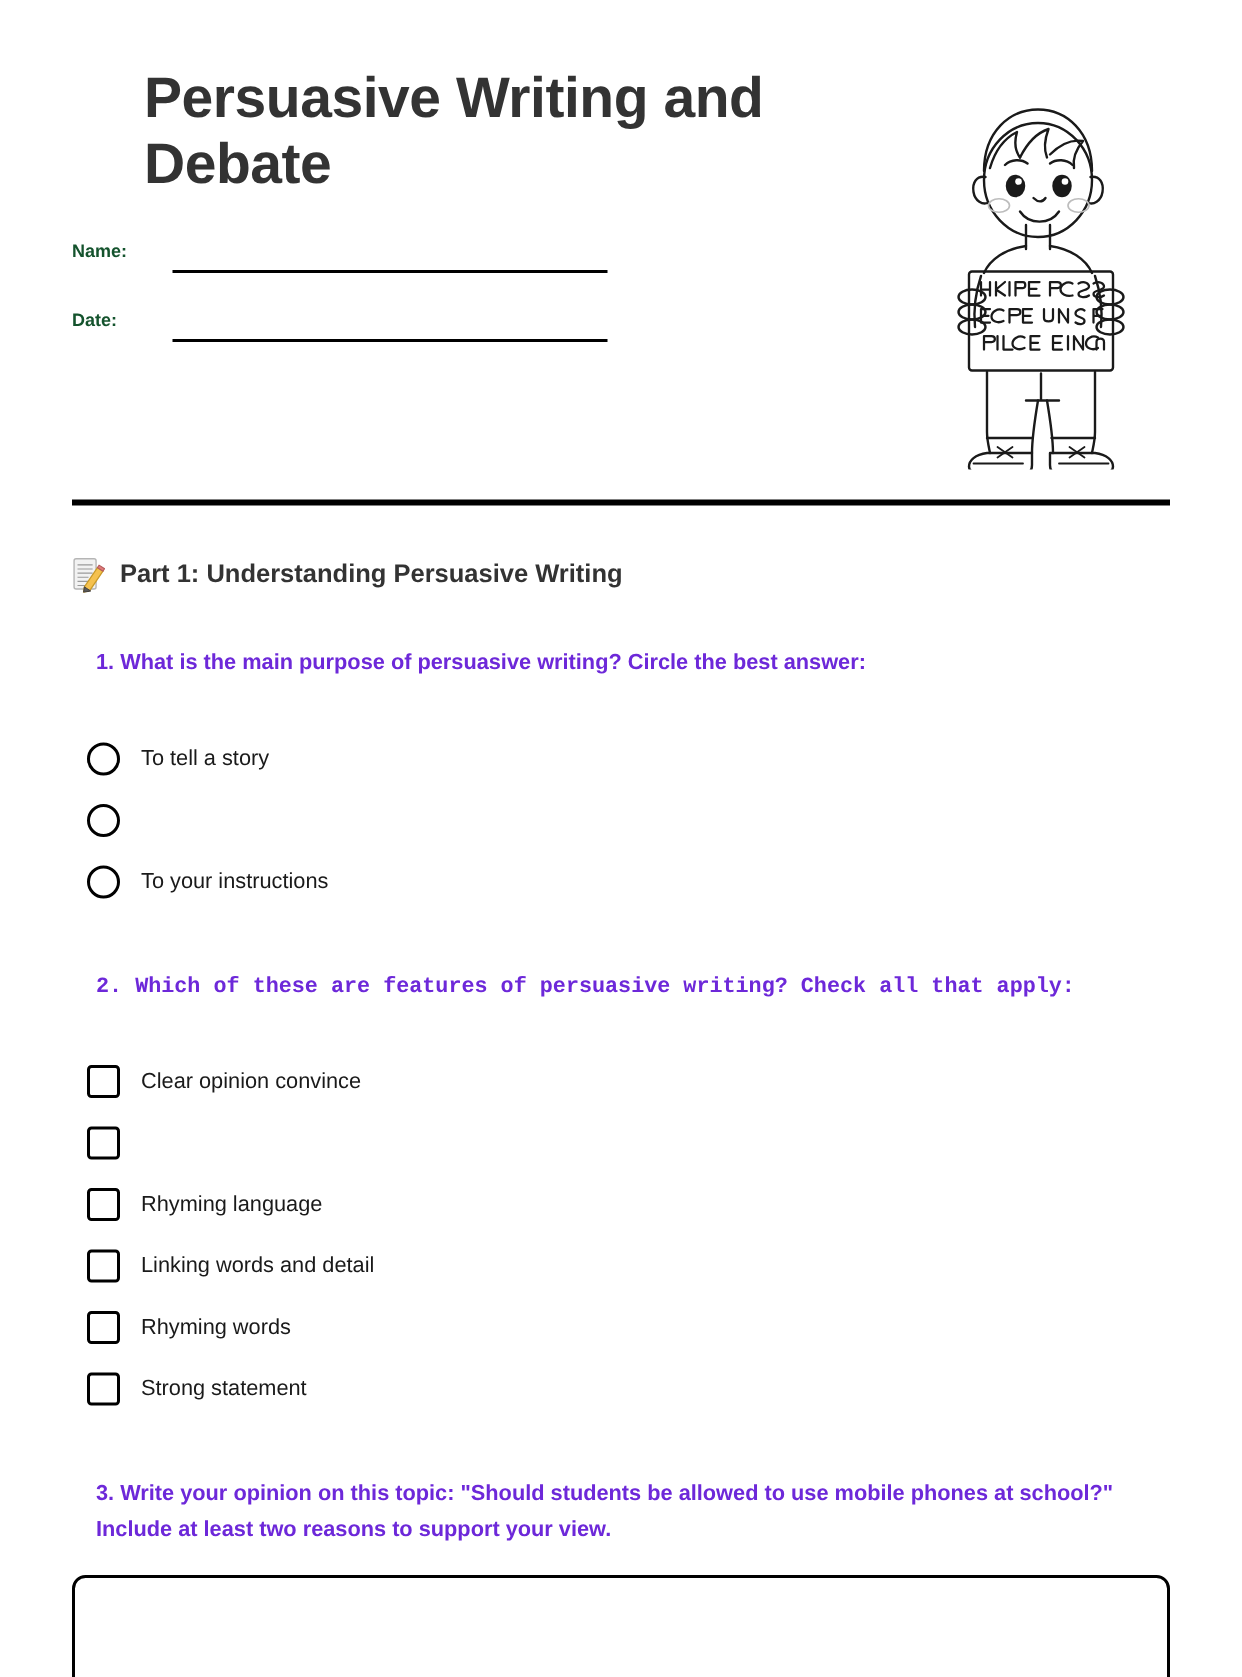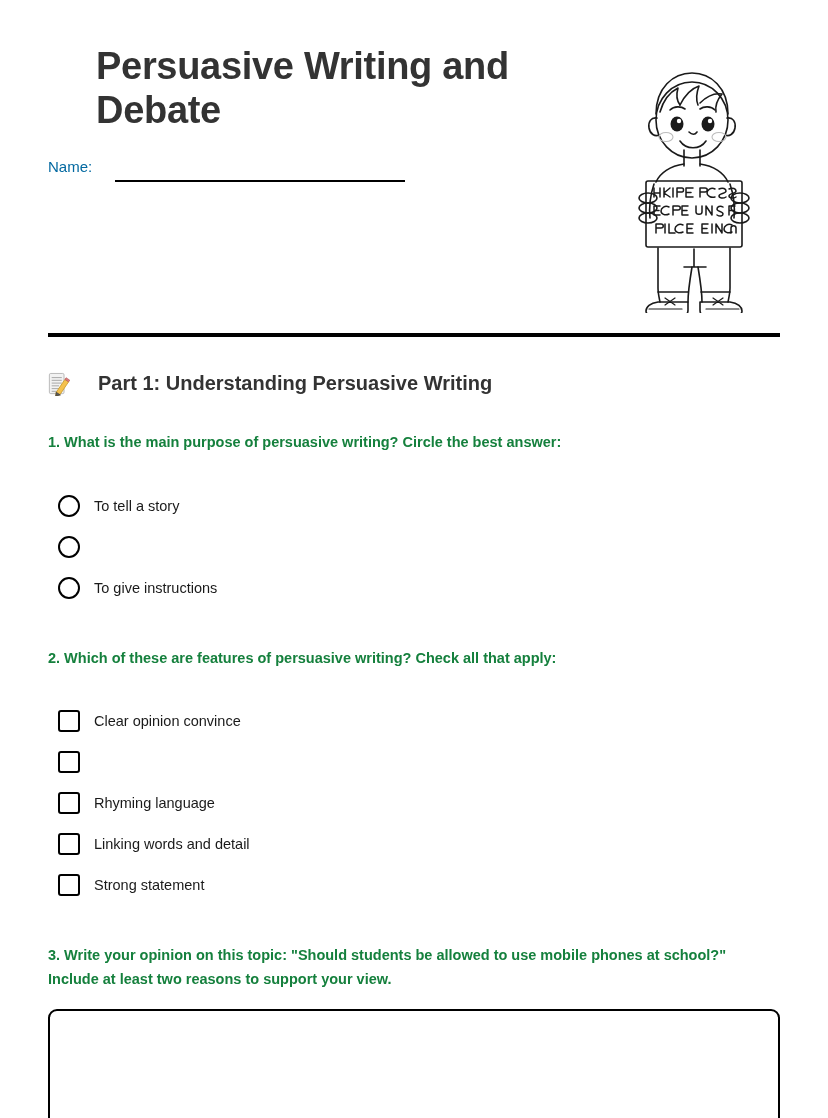--- a/index.html
+++ b/index.html
@@ -46,23 +46,23 @@
     left: 0;
     width: 420px;
     height: 26px;
   }
   .fieldrow.name { top: 112px; }
   .fieldrow.date { top: 158px; }
   .field-label {
     position: absolute;
     left: 0;
     top: 0;
-    font-size: 15px;
-    font-weight: normal;
-    color: #0369a1;
+    font-size: 12px;
+    font-weight: bold;
+    color: #14532d;
     line-height: 22px;
   }
   .field-line {
     position: absolute;
     left: 67px;
     top: 24px;
     width: 290px;
     height: 0;
     border-bottom: 2.5px solid #000000;
   }
@@ -89,44 +89,44 @@
 
   
   .content {
     position: absolute;
     left: 48px;
     top: 370px;
     width: 740px;
   }
   .part-heading {
     display: flex;
-    align-items: flex-end;
-    gap: 28px;
-    font-size: 20px;
+    align-items: center;
+    gap: 10px;
+    font-size: 17px;
     font-weight: bold;
     color: #333333;
     margin: 0 0 34px 0;
     line-height: 26px;
   }
   .emoji-memo {
     width: 22px;
     height: 24px;
     flex: 0 0 auto;
   }
   .emoji-memo svg { display: block; width: 100%; height: 100%; }
 
   .question {
     font-size: 14.5px;
     font-weight: bold;
-    color: #15803d;
+    color: #6d28d9;
     line-height: 24px;
-    margin: 0;
+    margin: 16px;
   }
   .q1 { margin-bottom: 31px; }
-  .q2 { margin-top: 38px; margin-bottom: 30px; }
+  .q2 { margin-top: 38px; margin-bottom: 30px; font-family: Liberation Mono, monospace; }
   .q3 { margin-top: 38px; margin-bottom: 18px; width: 730px; }
 
   .option-list { margin: 0; padding: 0; text-align: center; }
   .option {
     display: flex;
     align-items: center;
     height: 41px;
   }
   .option-ctrl {
     flex: 0 0 auto;
@@ -163,20 +163,24 @@
 <div class="page">
 
   <div class="header">
     <div class="title">Persuasive Writing and Debate</div>
 
     <div class="fieldrow name">
       <span class="field-label">Name:</span>
       <span class="field-line"></span>
     </div>
 
+    <div class="fieldrow date">
+      <span class="field-label">Date:</span>
+      <span class="field-line"></span>
+    </div>
 
     <div class="illustration">
       <svg viewBox="0 0 180 255" xmlns="http://www.w3.org/2000/svg" fill="none" stroke="#1a1a1a" stroke-width="1.6" stroke-linecap="round" stroke-linejoin="round">
 
         <path d="M96 92 L96 108 M112 92 L112 108"></path>
 
         <ellipse cx="104" cy="62" rx="36" ry="38"></ellipse>
 
         <path d="M69 60 c-6 -1 -9 4 -8 10 c1 6 6 9 10 7"></path>
         <path d="M139 60 c6 -1 9 4 8 10 c-1 6 -6 9 -10 7"></path>
@@ -298,21 +302,21 @@
     <div class="option-list">
       <div class="option">
         <span class="option-ctrl radio"></span>
         <span class="option-label">To tell a story</span>
       </div>
       <div class="option">
         <span class="option-ctrl radio"></span>
       </div>
       <div class="option">
         <span class="option-ctrl radio"></span>
-        <span class="option-label">To give instructions</span>
+        <span class="option-label">To your instructions</span>
       </div>
     </div>
 
     <p class="question q2">2. Which of these are features of persuasive writing? Check all that apply:</p>
     <div class="option-list">
       <div class="option">
         <span class="option-ctrl check"></span>
         <span class="option-label">Clear opinion convince</span>
       </div>
       <div class="option">
@@ -321,20 +325,24 @@
       <div class="option">
         <span class="option-ctrl check"></span>
         <span class="option-label">Rhyming language</span>
       </div>
       <div class="option">
         <span class="option-ctrl check"></span>
         <span class="option-label">Linking words and detail</span>
       </div>
       <div class="option">
         <span class="option-ctrl check"></span>
+        <span class="option-label">Rhyming words</span>
+      </div>
+      <div class="option">
+        <span class="option-ctrl check"></span>
         <span class="option-label">Strong statement</span>
       </div>
     </div>
 
     <p class="question q3">3. Write your opinion on this topic: "Should students be allowed to use mobile phones at school?" Include at least two reasons to support your view.</p>
     <div class="answer-box"></div>
 
   </div>
 </div>
 

